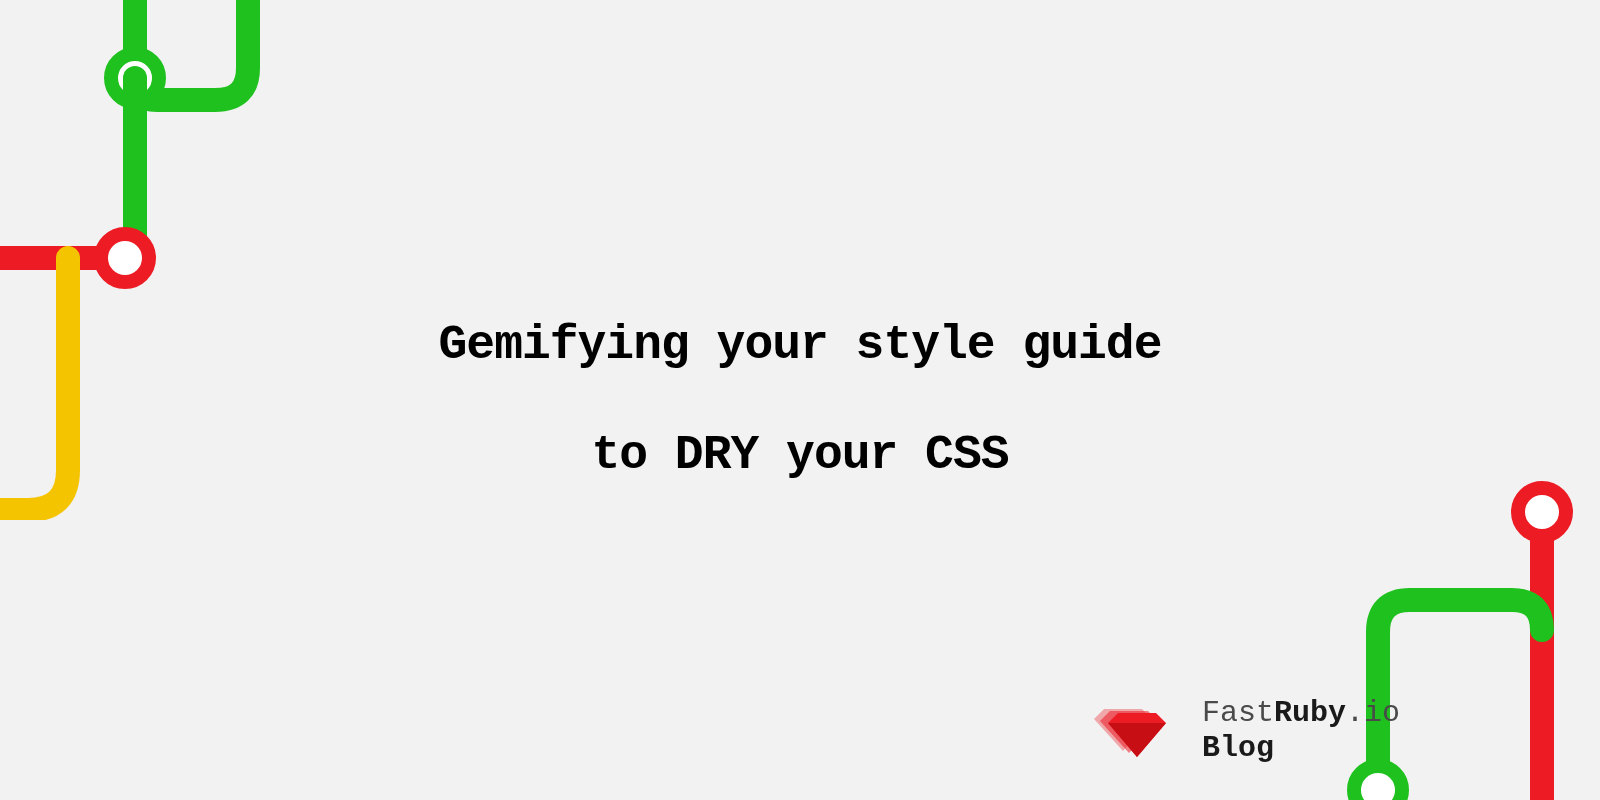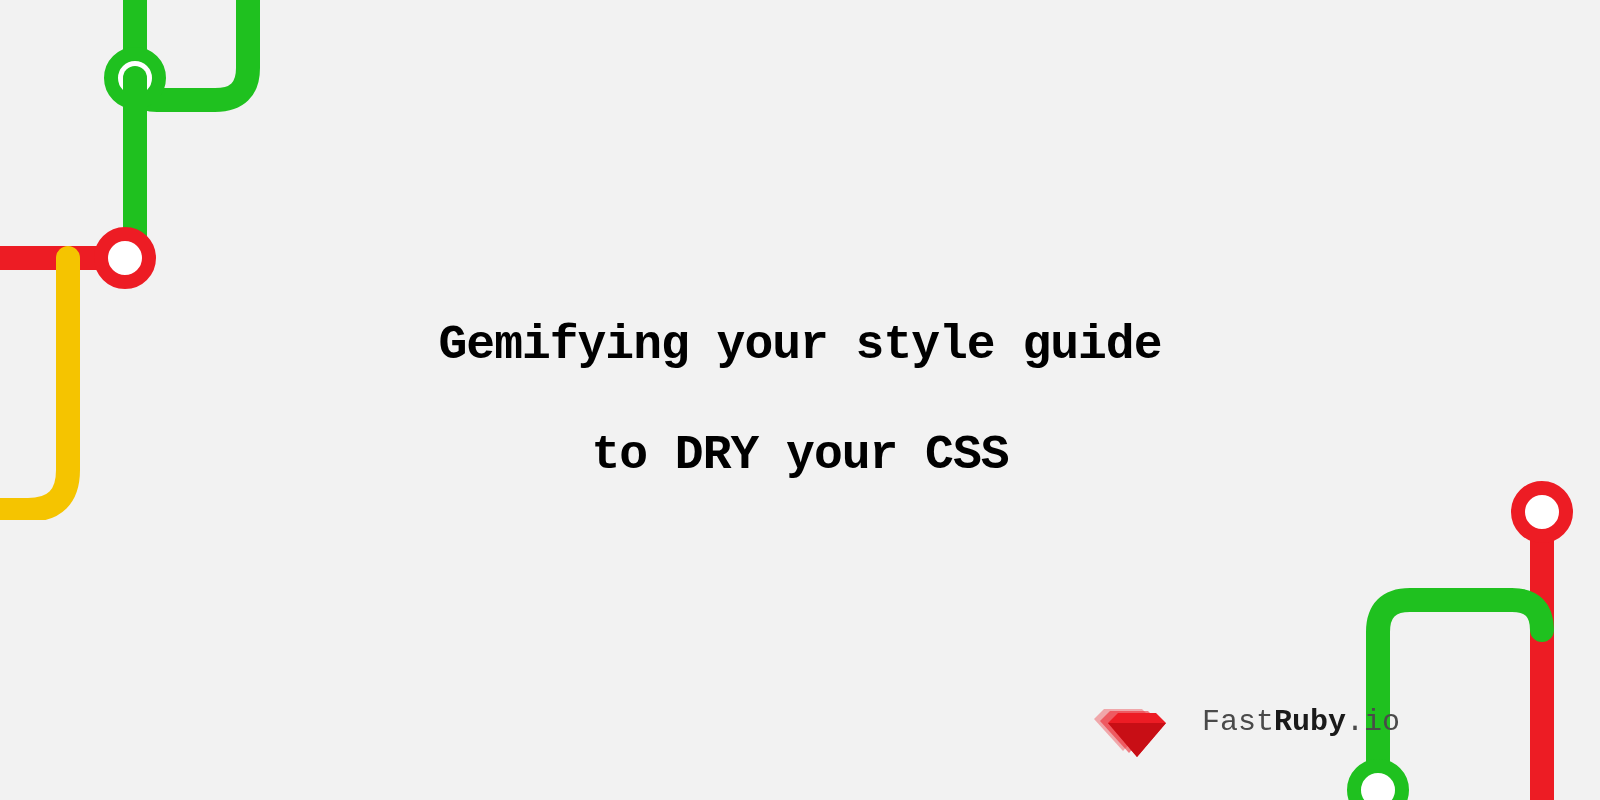--- a/index.html
+++ b/index.html
@@ -35,21 +35,21 @@
       bottom: 0;
       right: 0;
       width: 500px;
       height: 340px;
     }
     .logo-area {
       position: absolute;
       bottom: 35px;
       right: 200px;
       display: flex;
-      align-items: flex-start;
+      align-items: flex-end;
       gap: 32px;
     }
     .ruby-icon {
       width: 76px;
       height: 60px;
       position: relative;
     }
     .logo-text {
       display: flex;
       flex-direction: column;
@@ -109,14 +109,15 @@
       <polygon points="6,16 16,6 54,6 64,16 35,48" fill="#ed1c24" opacity="0.55"></polygon>
 
       <polygon points="14,18 24,8 62,8 72,18 43,52" fill="#ed1c24"></polygon>
       <polygon points="14,18 72,18 43,52" fill="#c80e15"></polygon>
     </svg>
   </div>
   <div class="logo-text">
     <div class="logo-line1">
       <span class="fast">Fast</span><span class="ruby">Ruby</span><span class="io">.io</span>
     </div>
+    <div class="logo-line2">Blog</div>
   </div>
 </div>
 
 </body></html>

